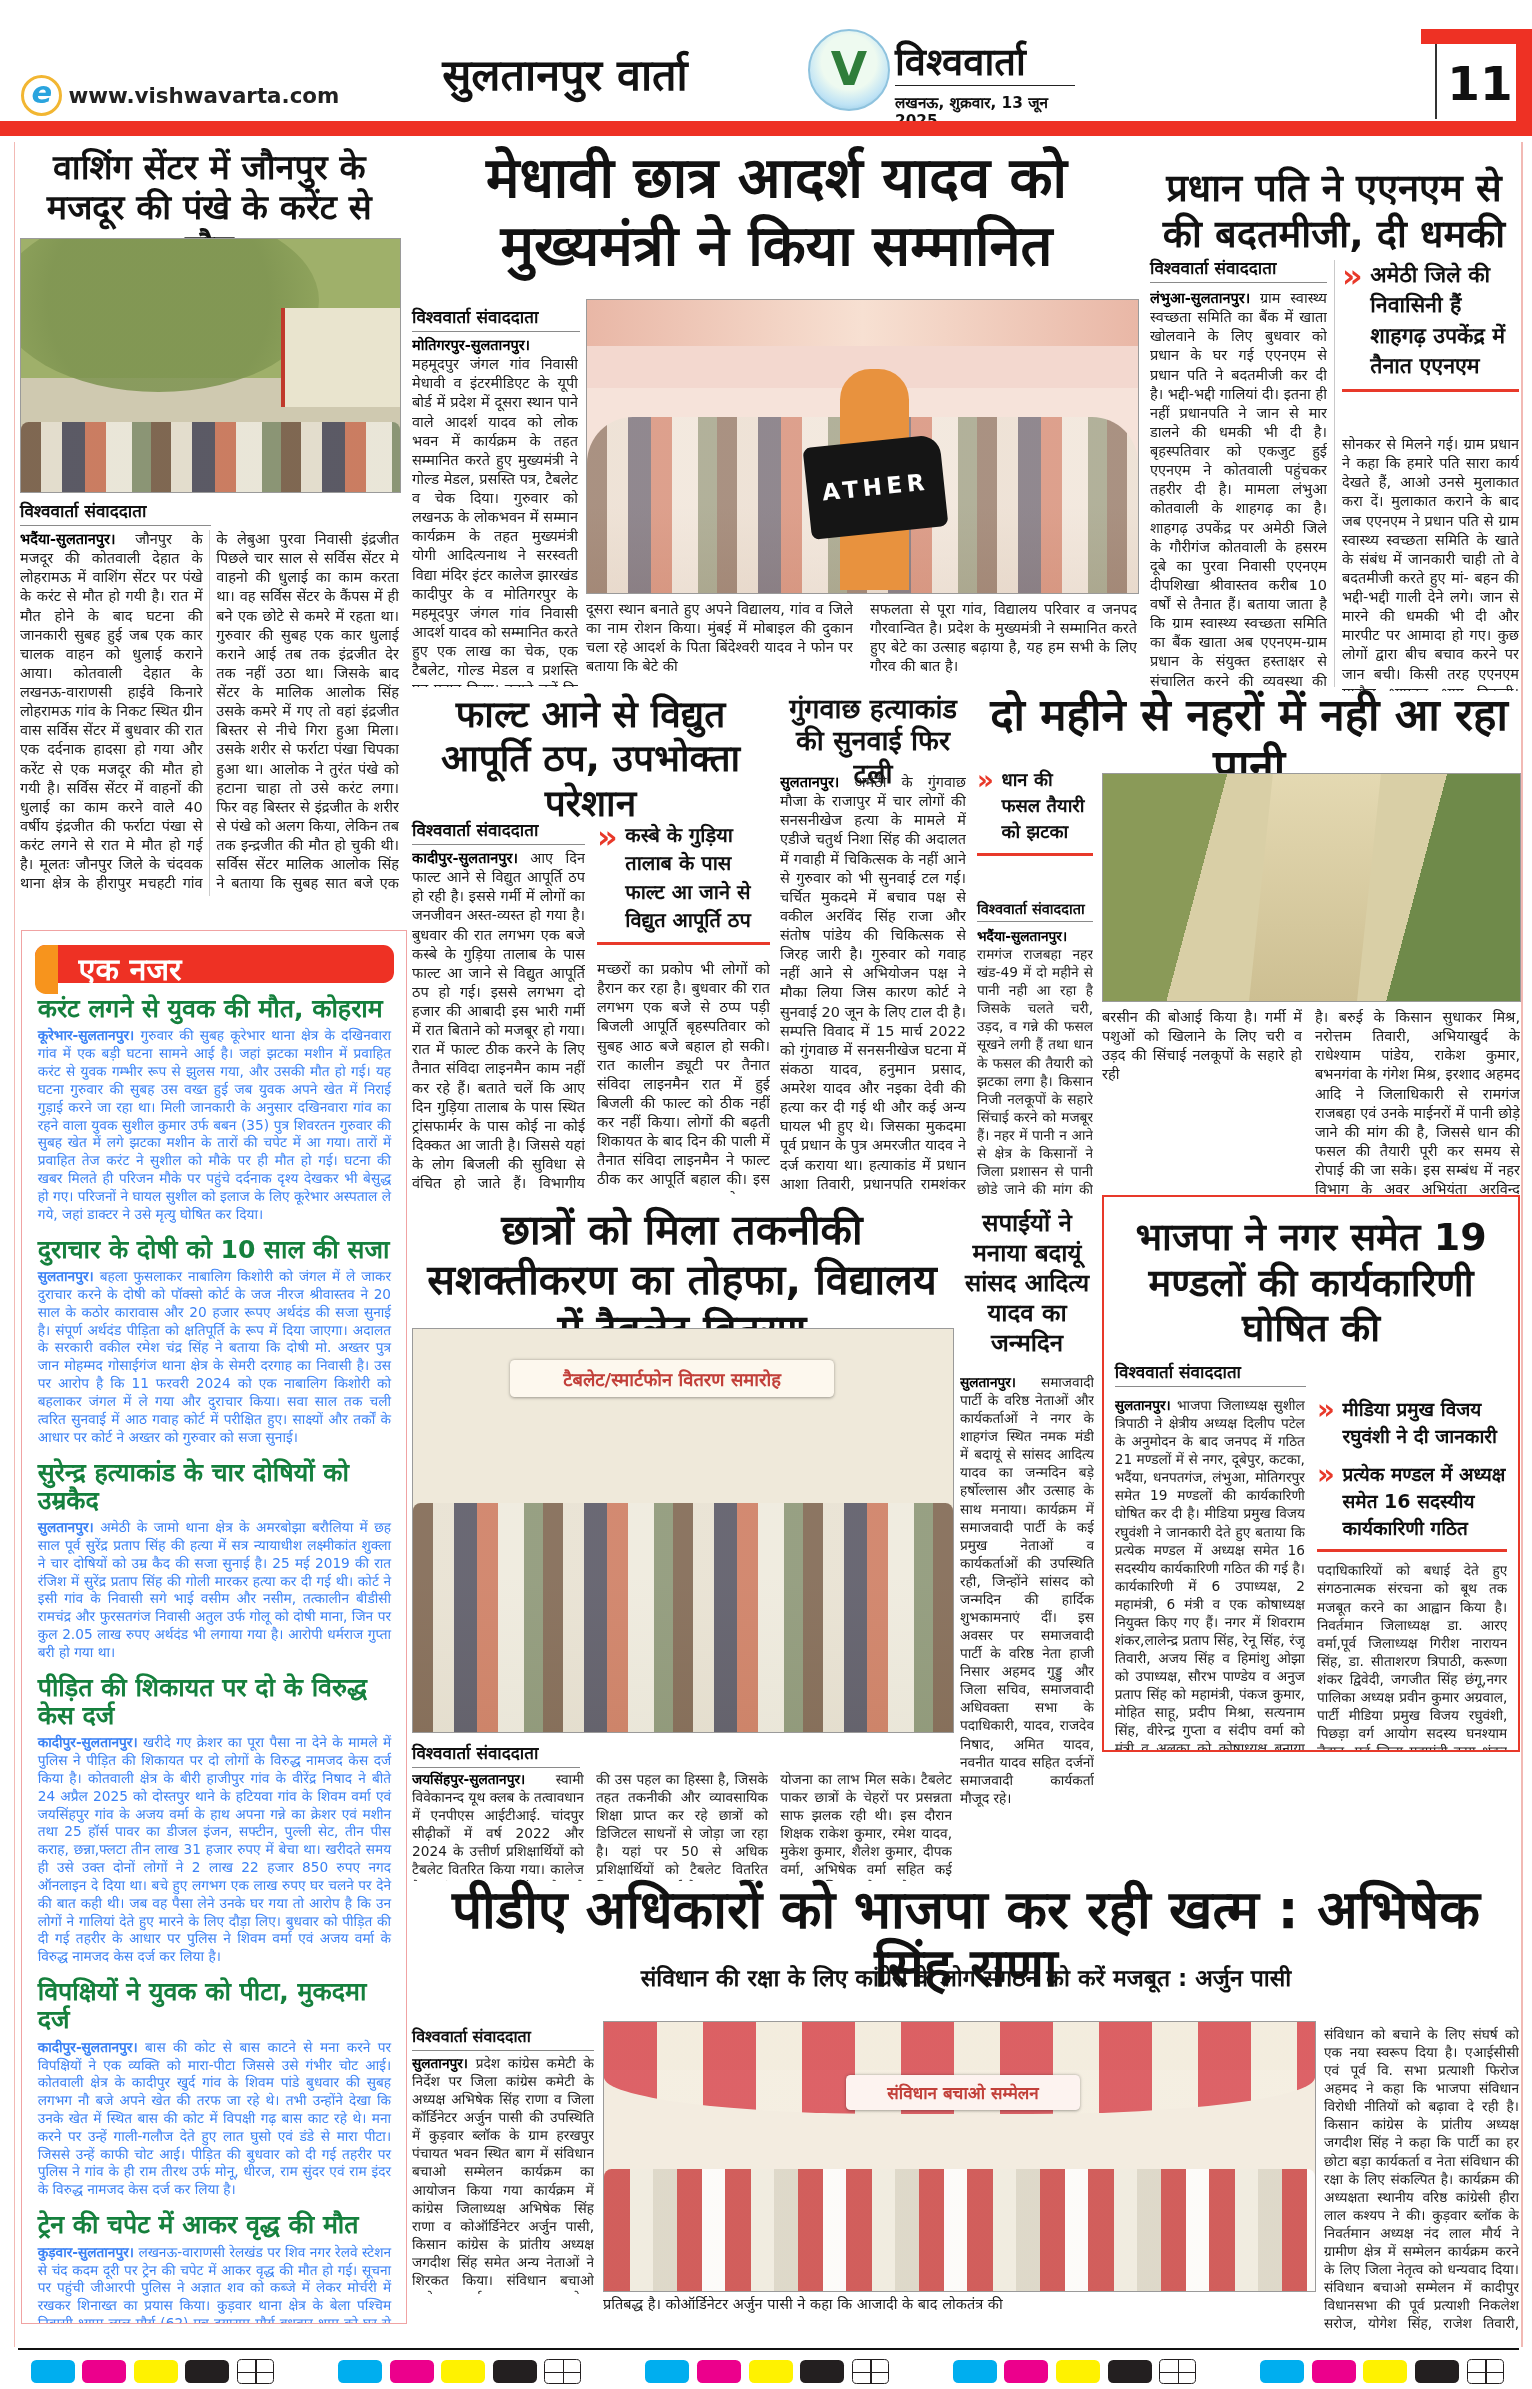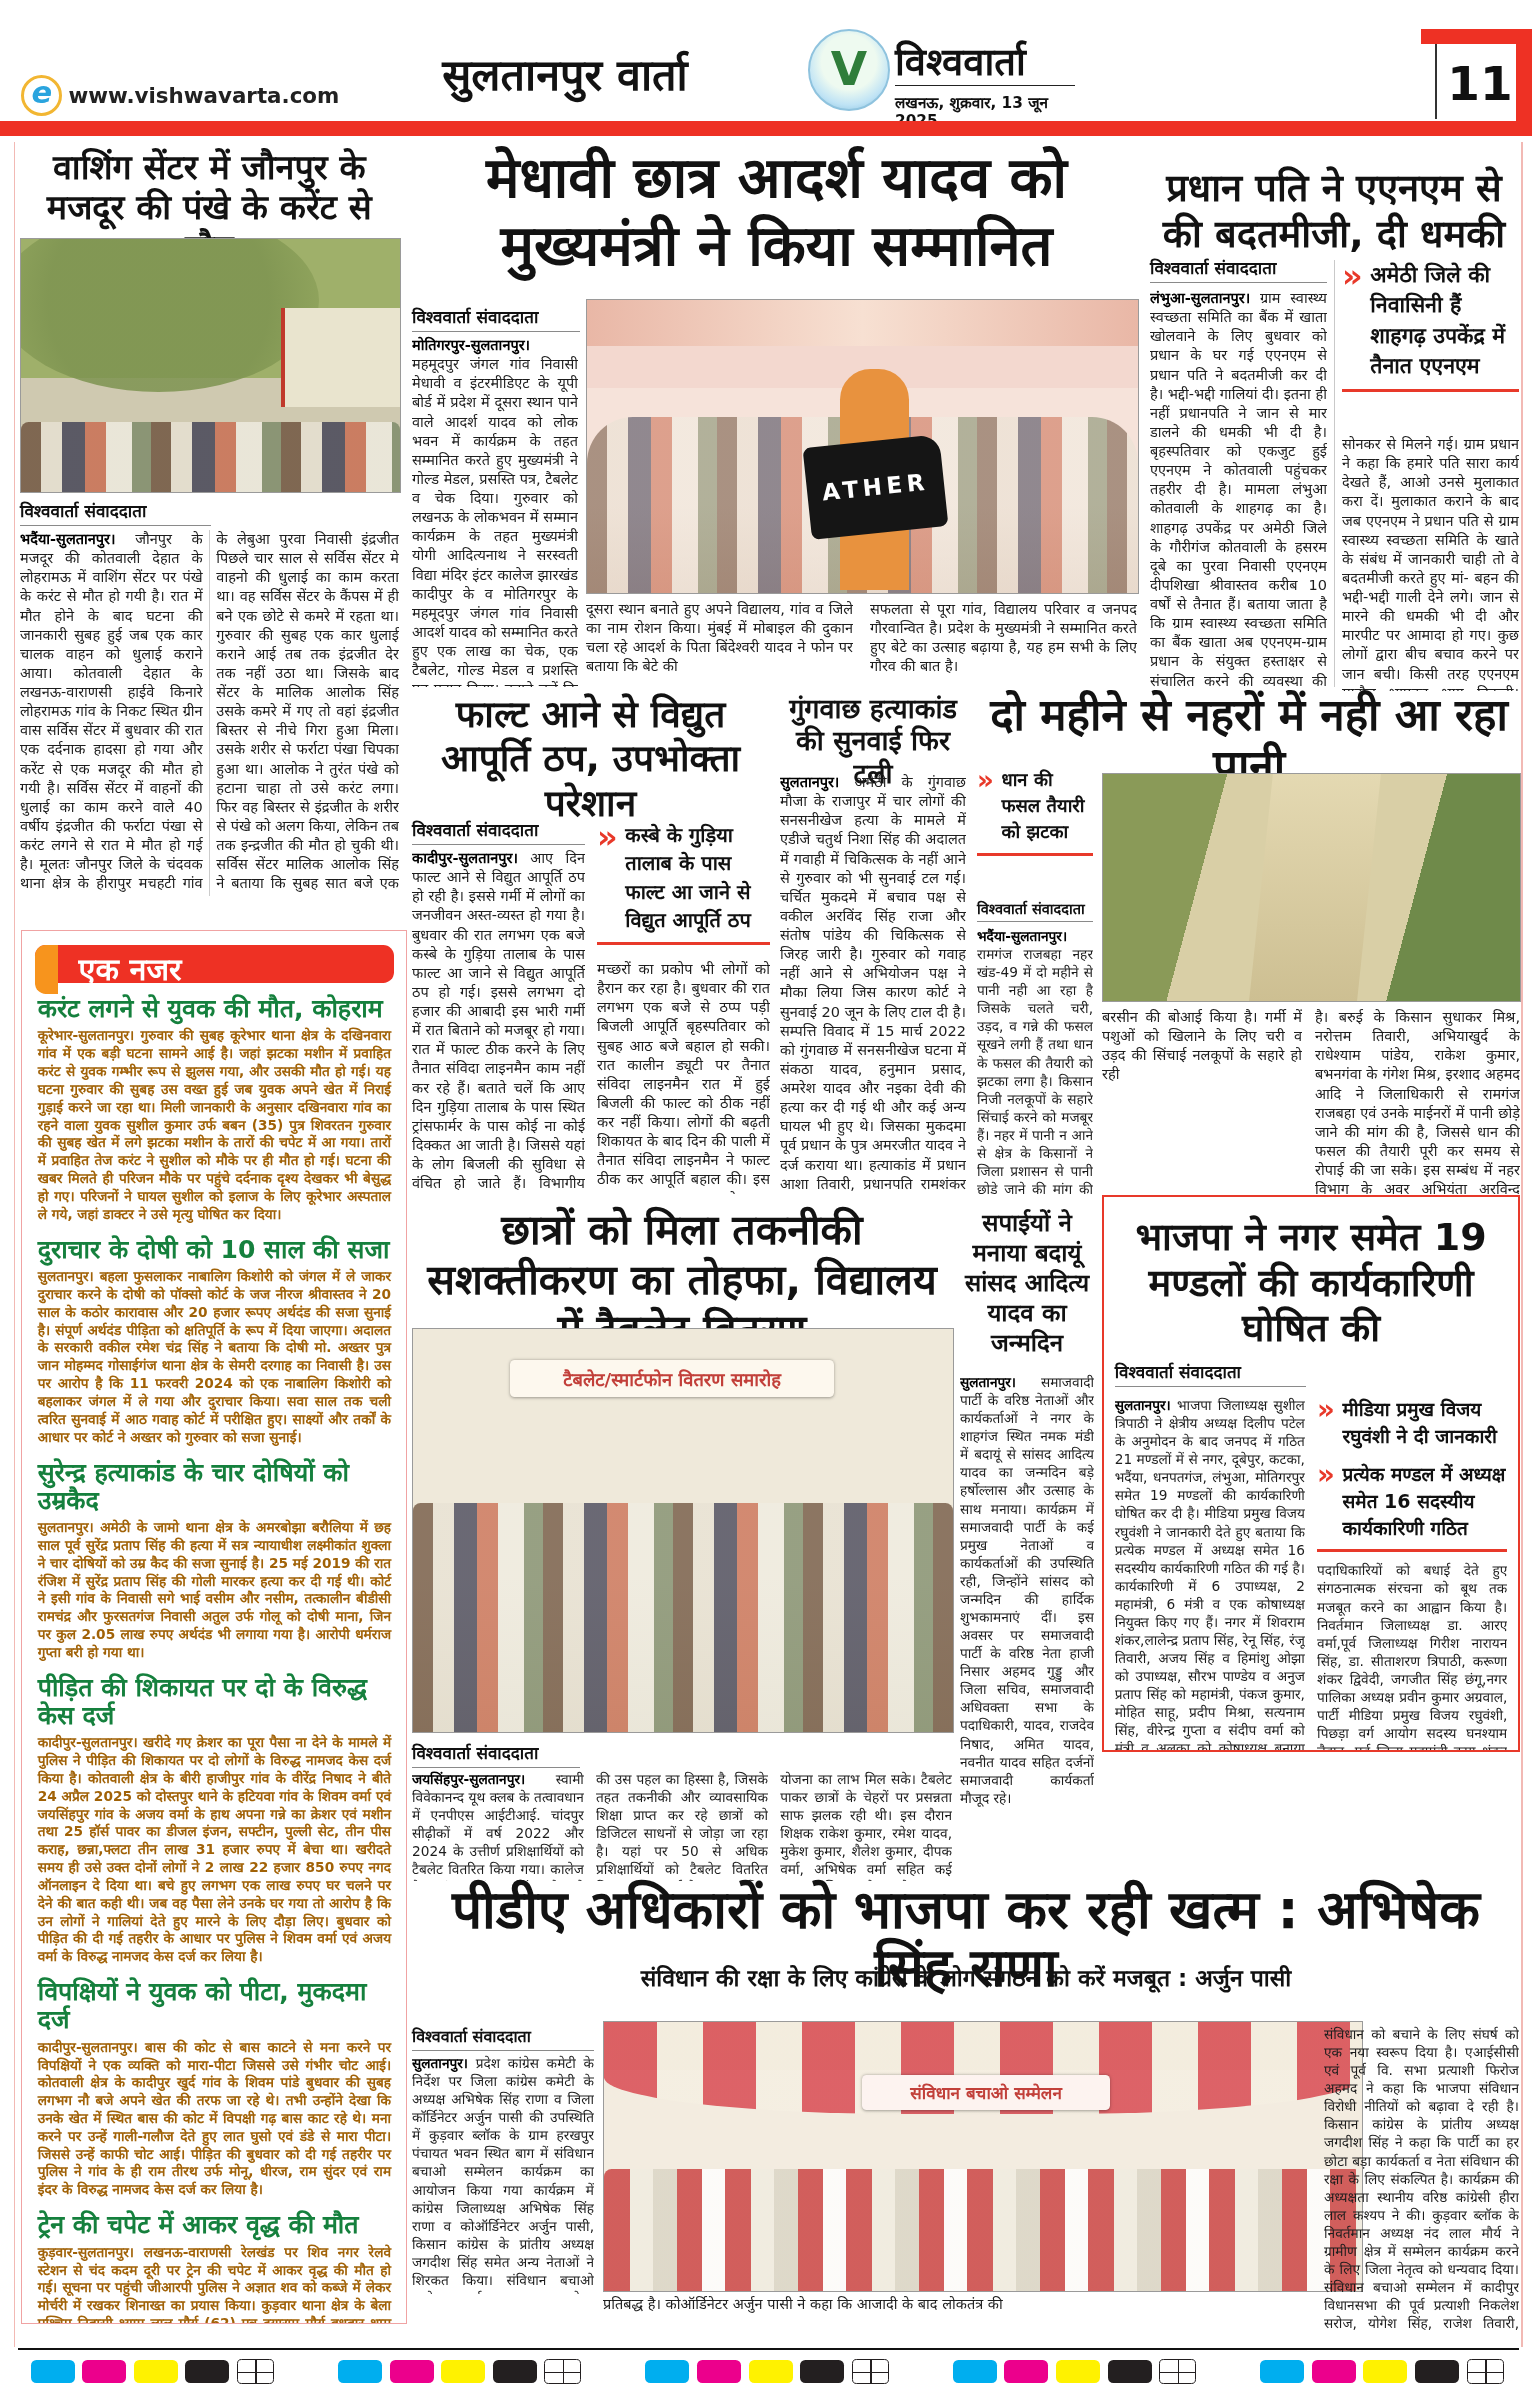--- a/index.html
+++ b/index.html
@@ -19,21 +19,21 @@
   .red-rule{height:3.1px;background:#e8392a;margin:7.6px 0 9.2px 0;}
   .col-rule{width:0.8px;background:#c9c9c9;}
   .banner{position:absolute;background:#fdf8ee;border-radius:4.6px;color:#c2403a;font-weight:bold;text-align:center;
     box-shadow:0 0.8px 3.1px rgba(0,0,0,.35);padding:6.1px 10.7px;}
   .swatch{width:44px;height:23px;border-radius:5.3px;}
   .reg-mark{width:35px;height:23px;border:1.5px solid #231f20;border-radius:4.6px;position:relative;background:#fff;}
   .reg-mark:before{content:"";position:absolute;left:50%;top:0;bottom:0;width:1.5px;background:#231f20;}
   .reg-mark:after{content:"";position:absolute;top:50%;left:0;right:0;height:1.5px;background:#231f20;}
   .marks-group{display:flex;gap:7.6px;align-items:center;}
   .nazar-title{font-weight:bold;font-size:25px;line-height:1.12;color:#15803d;margin:12.2px 0 4.6px 0;}
-  .nazar-body{font-size:13.7px;line-height:1.3;color:#a16207;text-align:justify;font-weight:bold;}
+  .nazar-body{font-size:13.7px;line-height:1.3;color:#3b82f6;text-align:justify;}
 </style>
 </head>
 <body>
 
 <div id="page">
 
   <div class="abs" style="left:0;top:0;width:1533px;height:121px;">
     <div class="abs" style="left:21.4px;top:75px;display:flex;align-items:center;gap:6.1px;">
       <span style="display:inline-block;width:35px;height:35px;border-radius:50%;border:3.1px solid #f2b632;color:#2aa4de;font-size:30.5px;font-weight:bold;font-style:italic;text-align:center;line-height:30.5px;background:#fff;">e</span>
       <span style="font-size:21.4px;font-weight:bold;color:#222;">www.vishwavarta.com</span>
@@ -221,21 +221,21 @@
     </div>
   </div>
 
   <div class="abs hl" style="left:412px;top:1881px;width:1108px;font-size:53px;line-height:1.1;">पीडीए अधिकारों को भाजपा कर रही खत्म : अभिषेक सिंह राणा</div>
   <div class="abs hl" style="left:412px;top:1965px;width:1108px;font-size:23px;line-height:1.15;">संविधान की रक्षा के लिए कांग्रेस के लोग संगठन को करें मजबूत : अर्जुन पासी</div>
   <div class="abs byline" style="left:412px;top:2025px;width:182px;font-size:16px;">विश्ववार्ता संवाददाता</div>
   <div class="abs body-txt" style="left:412px;top:2054px;width:182px;height:240px;font-size:13.7px;">
     <b>सुलतानपुर।</b>
     <span>प्रदेश कांग्रेस कमेटी के निर्देश पर जिला कांग्रेस कमेटी के अध्यक्ष अभिषेक सिंह राणा व जिला कॉर्डिनेटर अर्जुन पासी की उपस्थिति में कुड़वार ब्लॉक के ग्राम हरखपुर पंचायत भवन स्थित बाग में संविधान बचाओ सम्मेलन कार्यक्रम का आयोजन किया गया कार्यक्रम में कांग्रेस जिलाध्यक्ष अभिषेक सिंह राणा व कोऑर्डिनेटर अर्जुन पासी, किसान कांग्रेस के प्रांतीय अध्यक्ष जगदीश सिंह समेत अन्य नेताओं ने शिरकत किया। संविधान बचाओ सम्मेलन कार्यक्रम का मुख्य उद्देश्य लोकतांत्रिक और संवैधानिक मूल्यों की रक्षा के लिए आम नागरिकों में जागरूकता फैलाना है। कार्यक्रम को संबोधित करते हुए कांग्रेस जिलाध्यक्ष अभिषेक सिंह राणा ने भाजपा पर तीखा हमला बोलते हुए कहा कि भाजपा सरकार संवैधानिक और लोकतांत्रिक संस्थाओं का राजनीतिकरण कर रही है। वह दलितों, पिछड़ों और अल्पसंख्यकों के अधिकारों को खत्म करने की कोशिश में जुटी है। उन्होंने कहा कि राहुल गांधी</span>
   </div>
-  <div class="photo" style="left:603px;top:2021px;width:711px;height:269px;background:linear-gradient(180deg,#e8dfc8 0 18%,#f3ece0 18% 100%);padding-left:47px;">
+  <div class="photo" style="left:603px;top:2021px;width:711px;height:269px;background:linear-gradient(180deg,#e8dfc8 0 18%,#f3ece0 18% 100%);">
     <div class="abs" style="left:0;top:0;width:100%;height:92px;background:repeating-linear-gradient(90deg,#d94a52 0 53px,#f5efe2 53px 99px);border-radius:0 0 40% 40%;opacity:.85;"></div>
     <div class="banner" style="left:34%;top:53px;width:30%;font-size:17px;background:#fdf3f0;color:#c2403a;">
       <span>संविधान बचाओ सम्मेलन</span>
     </div>
     <div class="crowd" style="bottom:0;height:122px;opacity:.8;background:repeating-linear-gradient(90deg,#c93b3b 0 26px,#f0ece0 26px 49px,#d9d4c4 49px 73px,#c93b3b 73px 98px,#ffffff 98px 121px);"></div>
   </div>
   <div class="abs body-txt" style="left:1324px;top:2025px;width:195px;height:308px;font-size:13.7px;">संविधान को बचाने के लिए संघर्ष को एक नया स्वरूप दिया है। एआईसीसी एवं पूर्व वि. सभा प्रत्याशी फिरोज अहमद ने कहा कि भाजपा संविधान विरोधी नीतियों को बढ़ावा दे रही है। किसान कांग्रेस के प्रांतीय अध्यक्ष जगदीश सिंह ने कहा कि पार्टी का हर छोटा बड़ा कार्यकर्ता व नेता संविधान की रक्षा के लिए संकल्पित है। कार्यक्रम की अध्यक्षता स्थानीय वरिष्ठ कांग्रेसी हीरा लाल कश्यप ने की। कुड़वार ब्लॉक के निवर्तमान अध्यक्ष नंद लाल मौर्य ने ग्रामीण क्षेत्र में सम्मेलन कार्यक्रम करने के लिए जिला नेतृत्व को धन्यवाद दिया। संविधान बचाओ सम्मेलन में कादीपुर विधानसभा की पूर्व प्रत्याशी निकलेश सरोज, योगेश सिंह, राजेश तिवारी, मनोज तिवारी प्रधान,</div>
   <div class="abs" style="left:603px;top:2295px;width:711px;height:43px;display:flex;gap:18.3px;">
     <div class="body-txt" style="flex:1;">प्रतिबद्ध है। कोऑर्डिनेटर अर्जुन पासी ने कहा कि आजादी के बाद लोकतंत्र की</div>
   </div>

